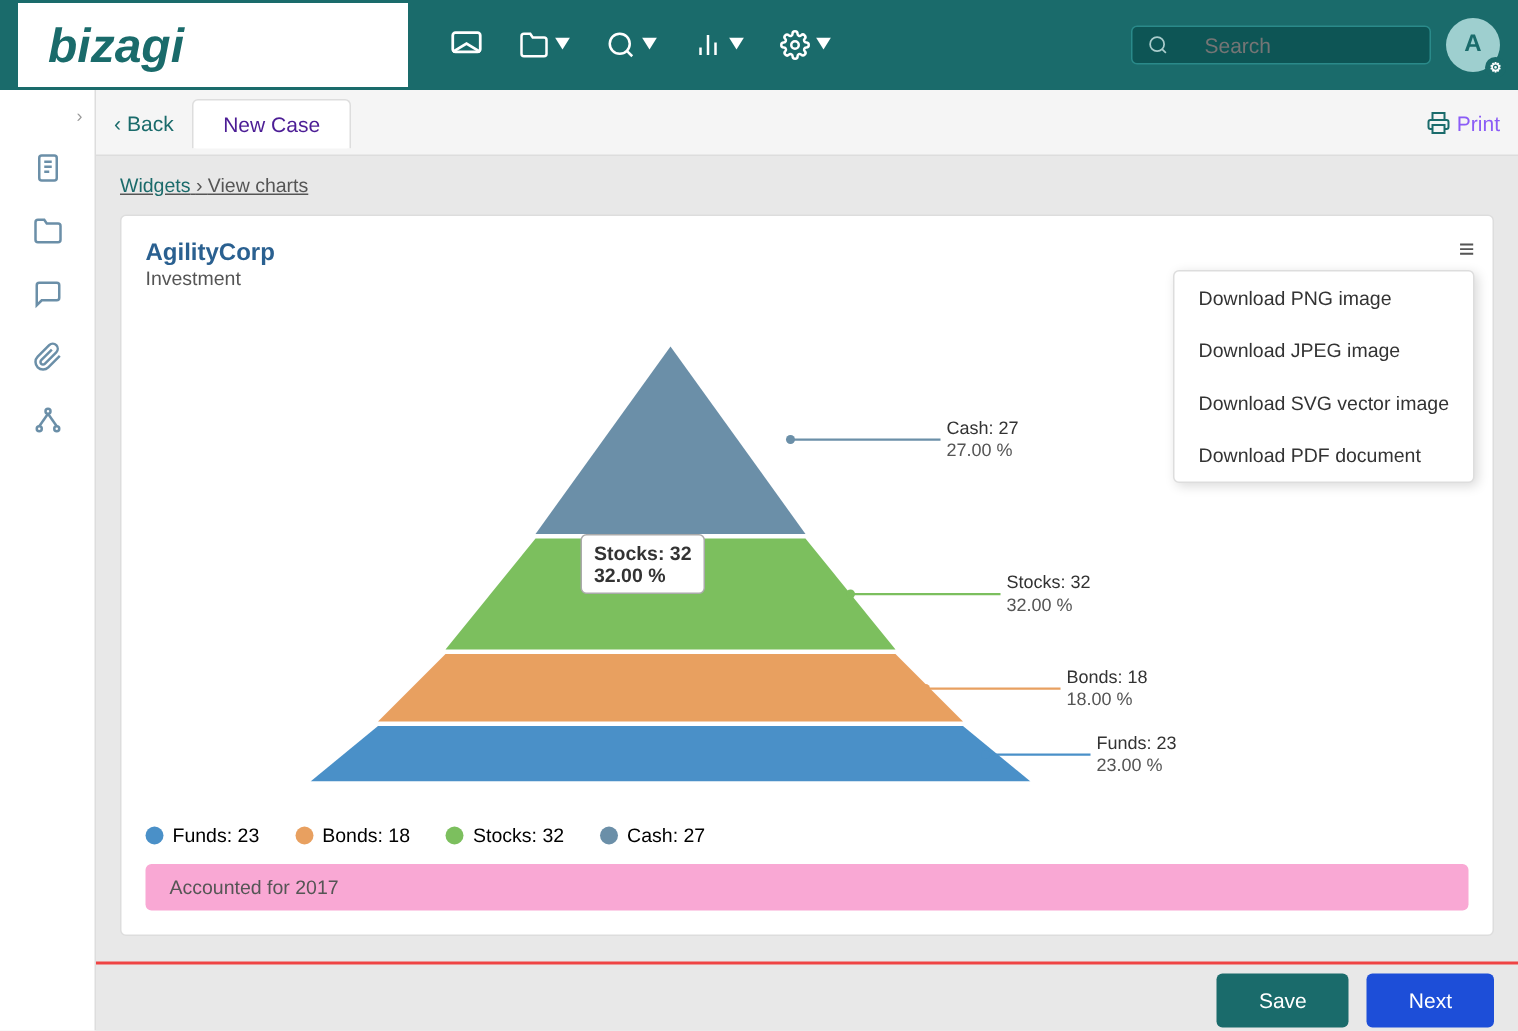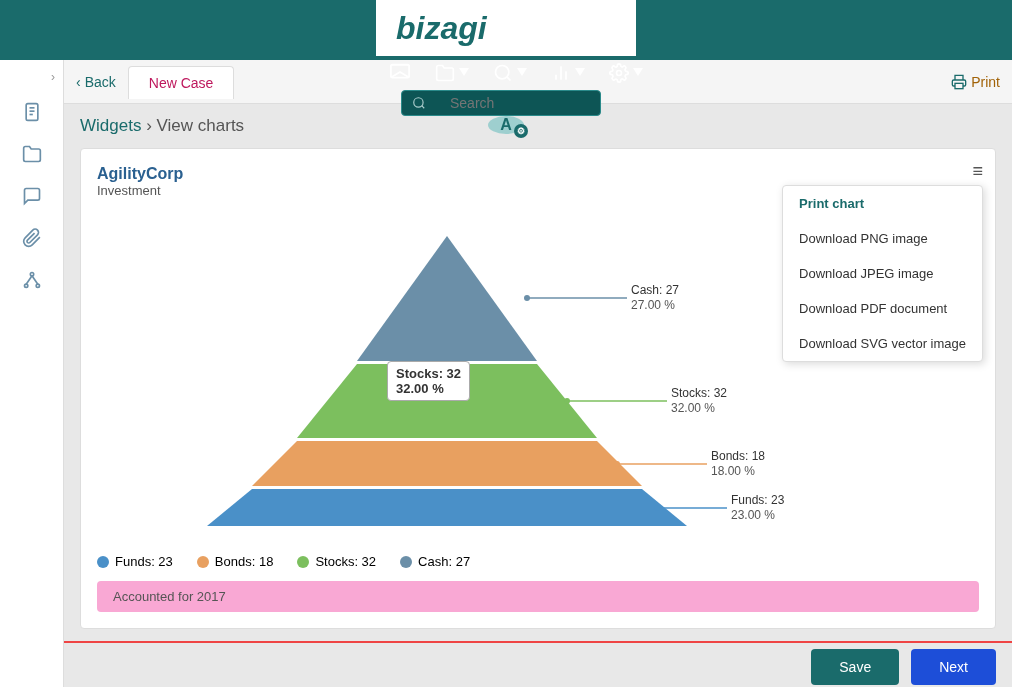--- a/index.html
+++ b/index.html
@@ -7,21 +7,20 @@
 
     
     .top-nav {
       background: #1a6b6b;
       height: 60px;
       display: flex;
       align-items: center;
       padding: 0 12px;
       position: relative;
       z-index: 10;
-      flex-direction: column;
     }
     .logo-area {
       background: white;
       width: 260px;
       height: 56px;
       display: flex;
       align-items: center;
       padding-left: 20px;
       flex-shrink: 0;
     }
@@ -168,49 +167,50 @@
       align-items: center;
       gap: 4px;
       margin-right: 12px;
     }
     .tab {
       background: white;
       border: 1px solid #ddd;
       border-bottom: none;
       padding: 8px 20px;
       font-size: 14px;
-      color: #be185d;
+      color: #4c1d95;
       cursor: pointer;
       border-radius: 4px 4px 0 0;
       position: relative;
       top: 1px;
     }
     .print-btn {
       margin-left: auto;
-      color: #a16207;
+      color: #8b5cf6;
       background: none;
       border: none;
       cursor: pointer;
       font-size: 14px;
       display: flex;
       align-items: center;
       gap: 4px;
       text-align: center;
     }
 
     
     .page-content {
       flex: 1;
       padding: 12px 16px;
       overflow-y: auto;
     }
     .breadcrumb {
-      font-size: 17px;
+      font-size: 13px;
       color: #555;
       margin-bottom: 12px;
+      text-decoration: underline;
     }
     .breadcrumb a { color: #1a6b6b; text-decoration: none; }
 
     
     .chart-card {
       background: white;
       border-radius: 4px;
       border: 1px solid #ddd;
       padding: 16px;
       position: relative;
@@ -476,25 +476,24 @@
       <div class="breadcrumb">
         <a href="#">Widgets</a>
         <span> › </span>
         <span>View charts</span>
       </div>
 
       <div class="chart-card">
         <button class="chart-menu-btn">≡</button>
 
         <div class="dropdown-menu">
-          <button class="dropdown-item active">Print chart</button>
           <button class="dropdown-item">Download PNG image</button>
           <button class="dropdown-item">Download JPEG image</button>
+          <button class="dropdown-item">Download SVG vector image</button>
           <button class="dropdown-item">Download PDF document</button>
-          <button class="dropdown-item">Download SVG vector image</button>
         </div>
 
         <div class="chart-container">
           <div class="chart-title">AgilityCorp</div>
           <div class="chart-subtitle">Investment</div>
 
           <div class="chart-svg-wrapper">
             <svg width="700" height="320" viewBox="0 0 700 320">
 
               <polygon points="350,30 260,155 440,155" fill="#6b8fa8"></polygon>

